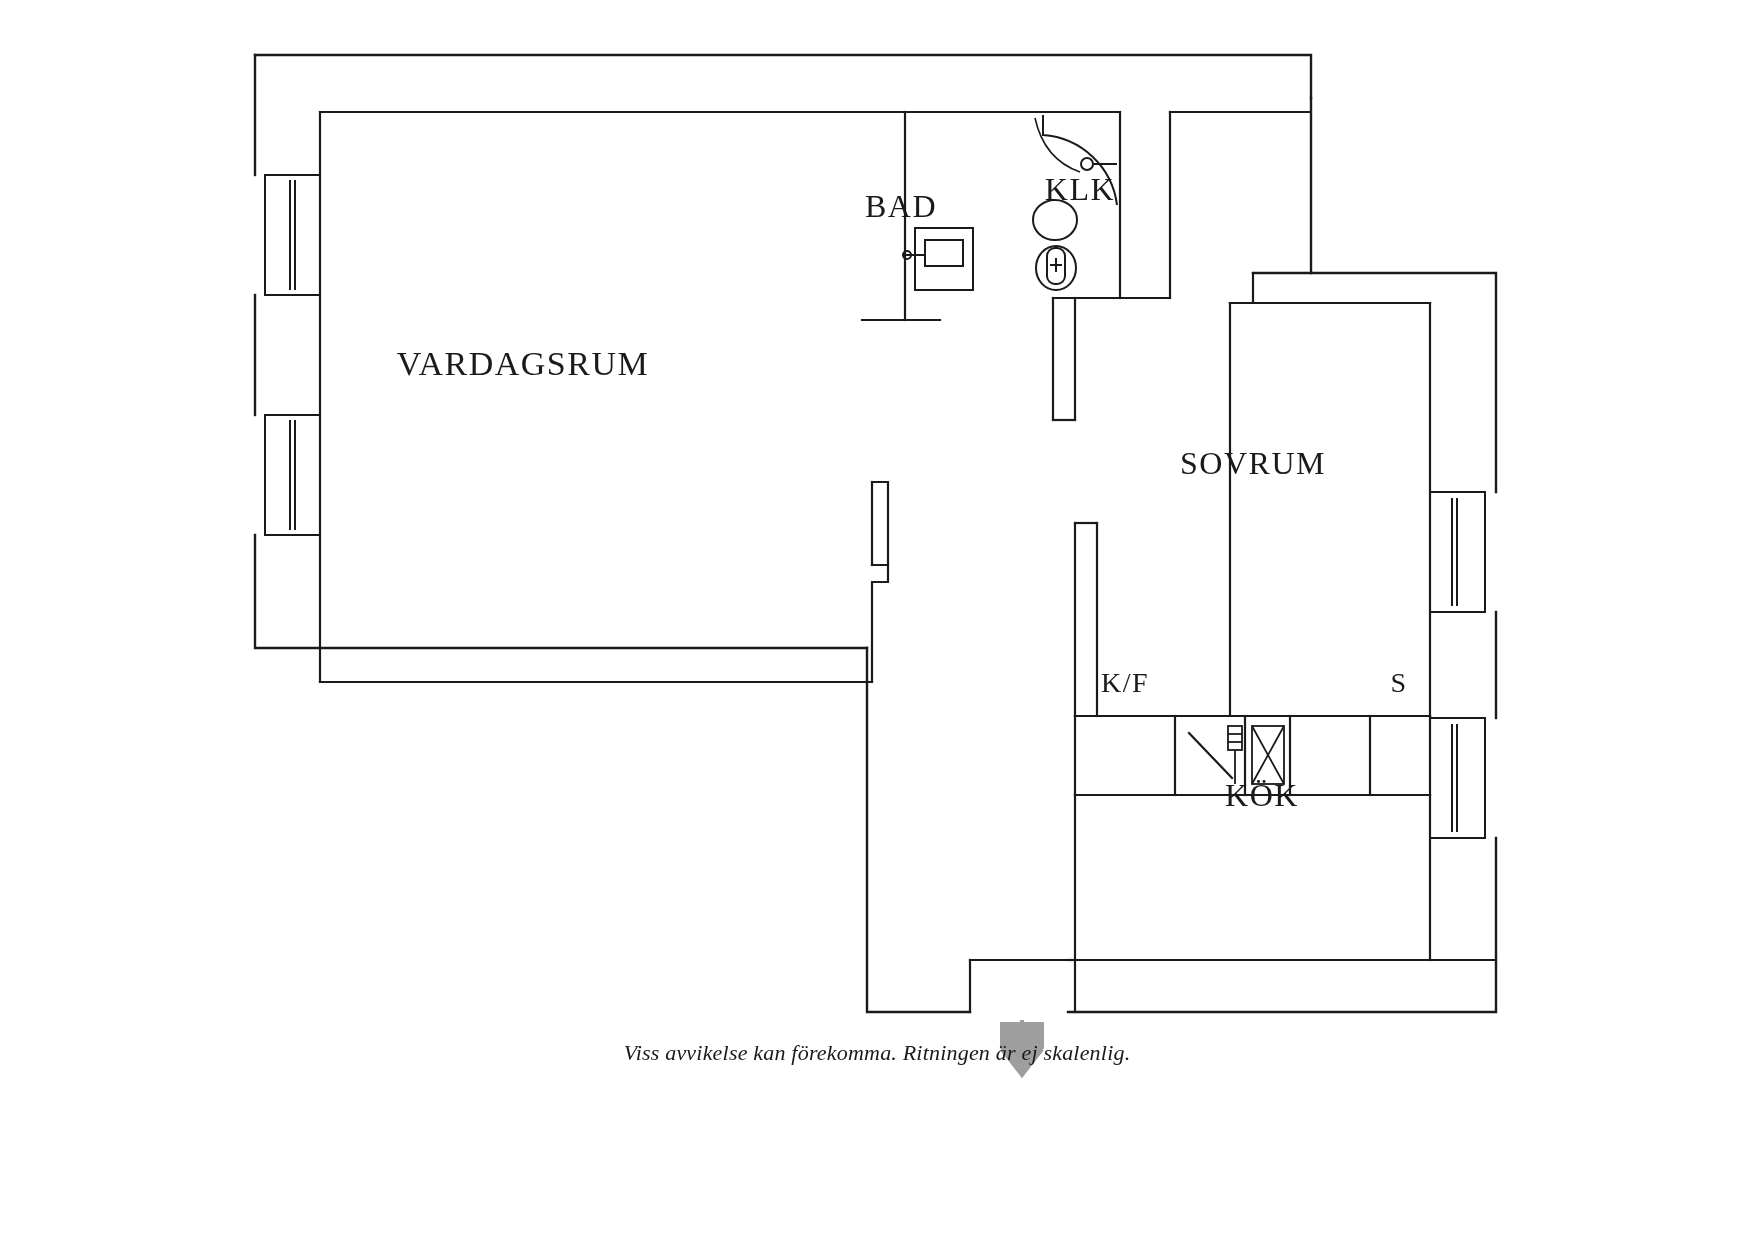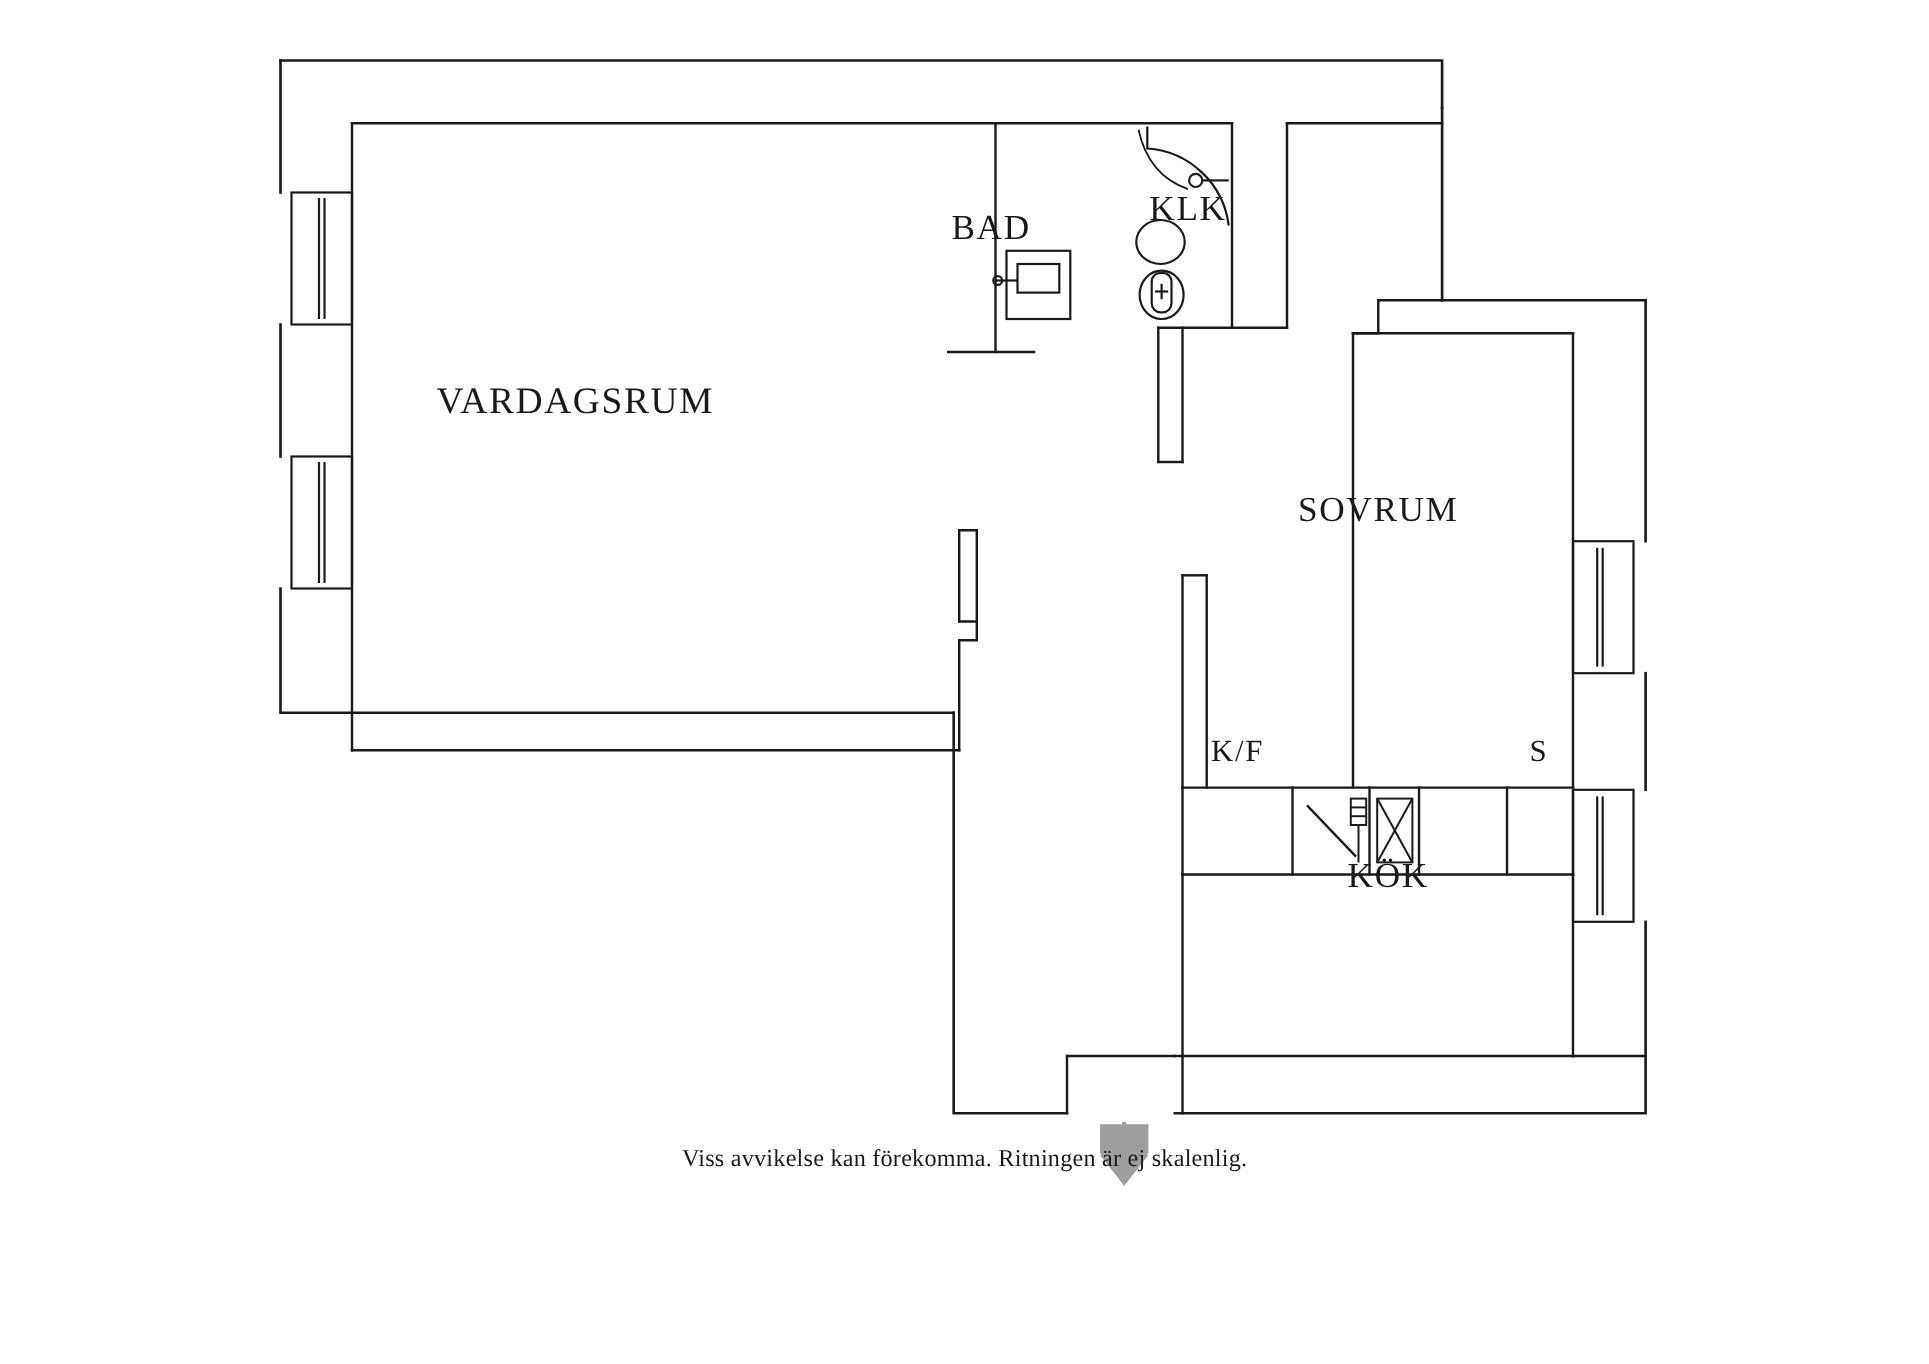--- a/index.html
+++ b/index.html
@@ -32,20 +32,21 @@
     fill: #1a1a1a;
     letter-spacing: 1.5px;
   }
   .disclaimer {
     position: absolute;
     left: 0;
     top: 1040px;
     width: 1754px;
     text-align: center;
     font-family: "Liberation Serif", serif;
+    font-style: italic;
     font-size: 22px;
     color: #1a1a1a;
     letter-spacing: 0.2px;
   }
 </style>
 </head>
 <body>
 
 <div id="floorplan-wrap">
   <svg id="floorplan" viewBox="0 0 1754 1240" xmlns="http://www.w3.org/2000/svg">

